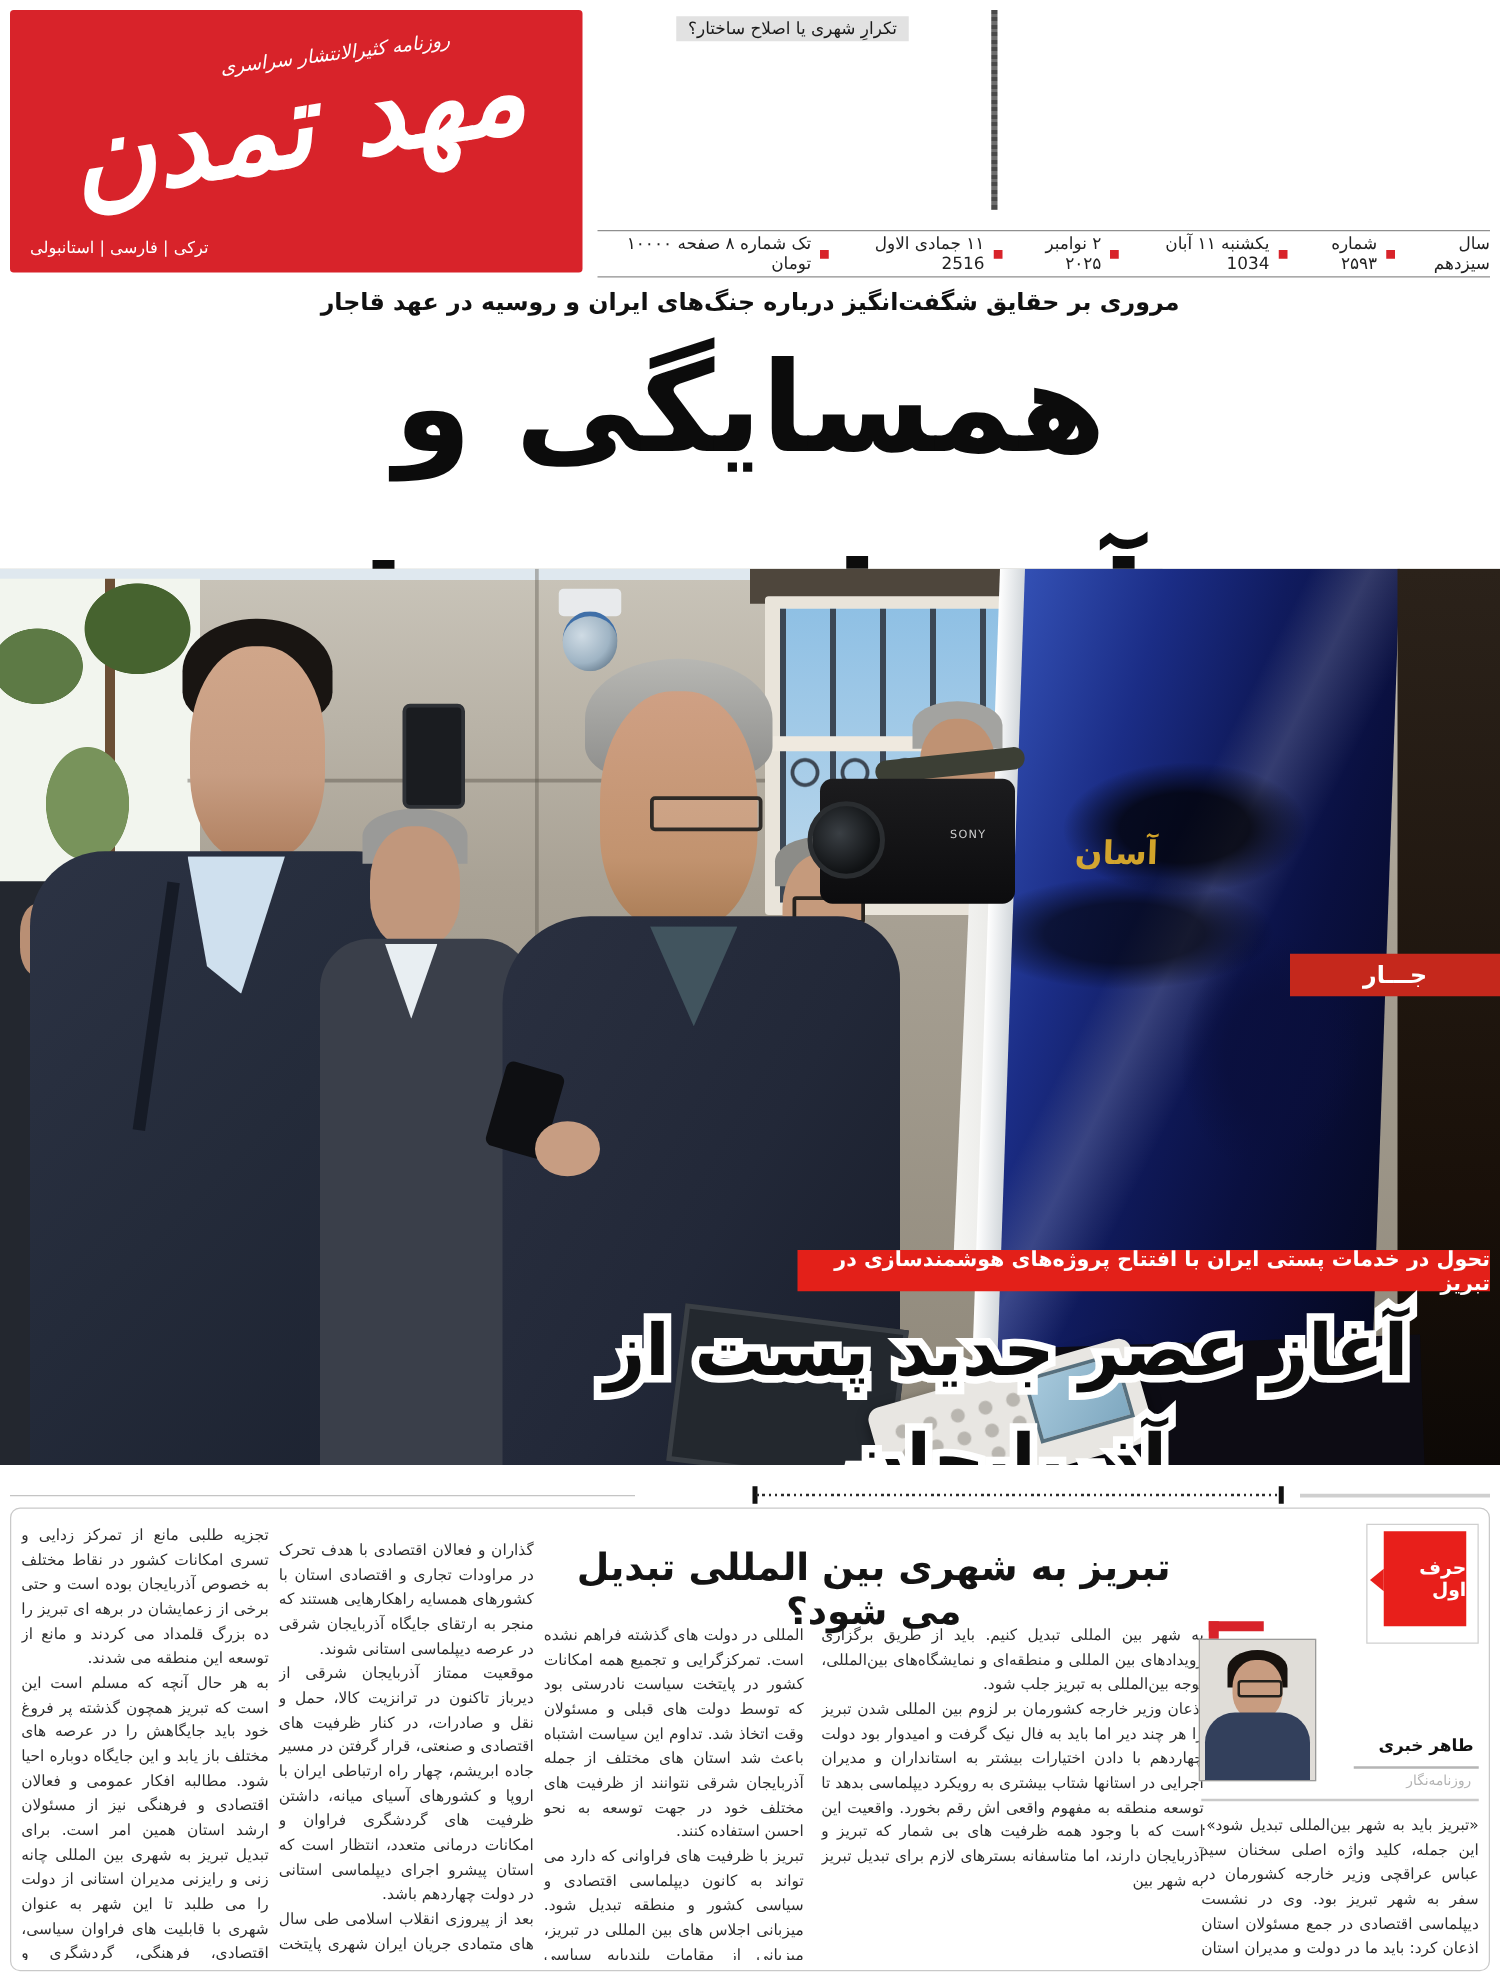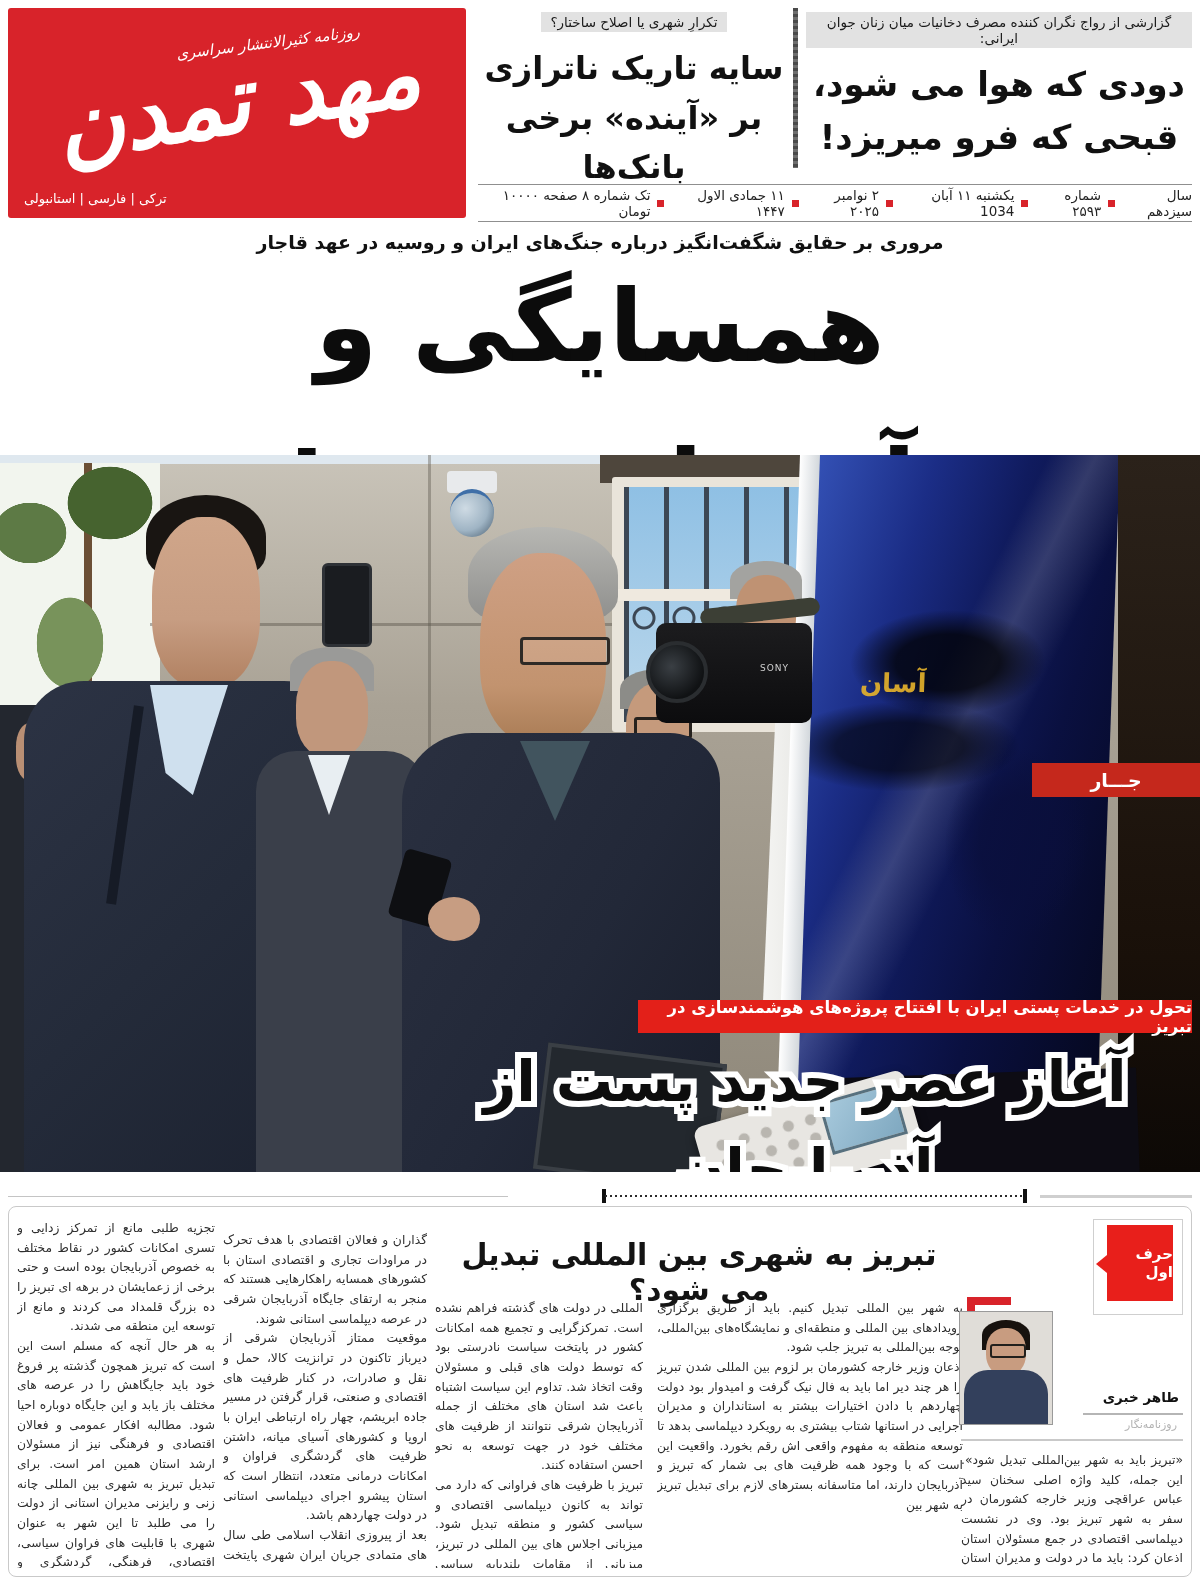--- a/index.html
+++ b/index.html
@@ -174,42 +174,35 @@
 <div class="page">
 
   <div class="abs logo-box">
     <div class="abs logo-tagline">روزنامه کثیرالانتشار سراسری</div>
     <div class="abs logo-title">مهد تمدن</div>
     <div class="abs logo-langs">ترکی | فارسی | استانبولی</div>
   </div>
 
   <div class="abs story-mid">
     <span class="kicker-chip">تکرارِ شهری یا اصلاح ساختار؟</span>
-    <div class="hl preline">سایه تاریک ناترازی
-بر «آینده» برخی بانک‌ها</div>
   </div>
 
   <div class="abs top-divider"></div>
 
-  <div class="abs story-right">
-    <span class="kicker-chip">گزارشی از رواج نگران کننده مصرف دخانیات میان زنان جوان ایرانی:</span>
-    <div class="hl preline">دودی که هوا می شود،
-قبحی که فرو میریزد!</div>
-  </div>
 
   <div class="abs dateline">
     <span>سال سیزدهم</span>
       <span class="sq"></span>
     <span>شماره ۲۵۹۳</span>
       <span class="sq"></span>
     <span>یکشنبه ۱۱ آبان 1034</span>
       <span class="sq"></span>
     <span>۲ نوامبر ۲۰۲۵</span>
       <span class="sq"></span>
-    <span>۱۱ جمادی الاول ۱۴۴۷</span>
+    <span>۱۱ جمادی الاول 2516</span>
       <span class="sq"></span>
     <span>تک شماره ۸ صفحه ۱۰۰۰۰ تومان</span>
   </div>
 
   <div class="abs lead-kicker">مروری بر حقایق شگفت‌انگیز درباره جنگ‌های ایران و روسیه در عهد قاجار</div>
   <div class="abs lead-headline">همسایگی و آتش‌افروزی!</div>
 
   <div class="abs photo">
     <div class="abs ceiling-strip"></div>
     <div class="abs window-left"></div>

